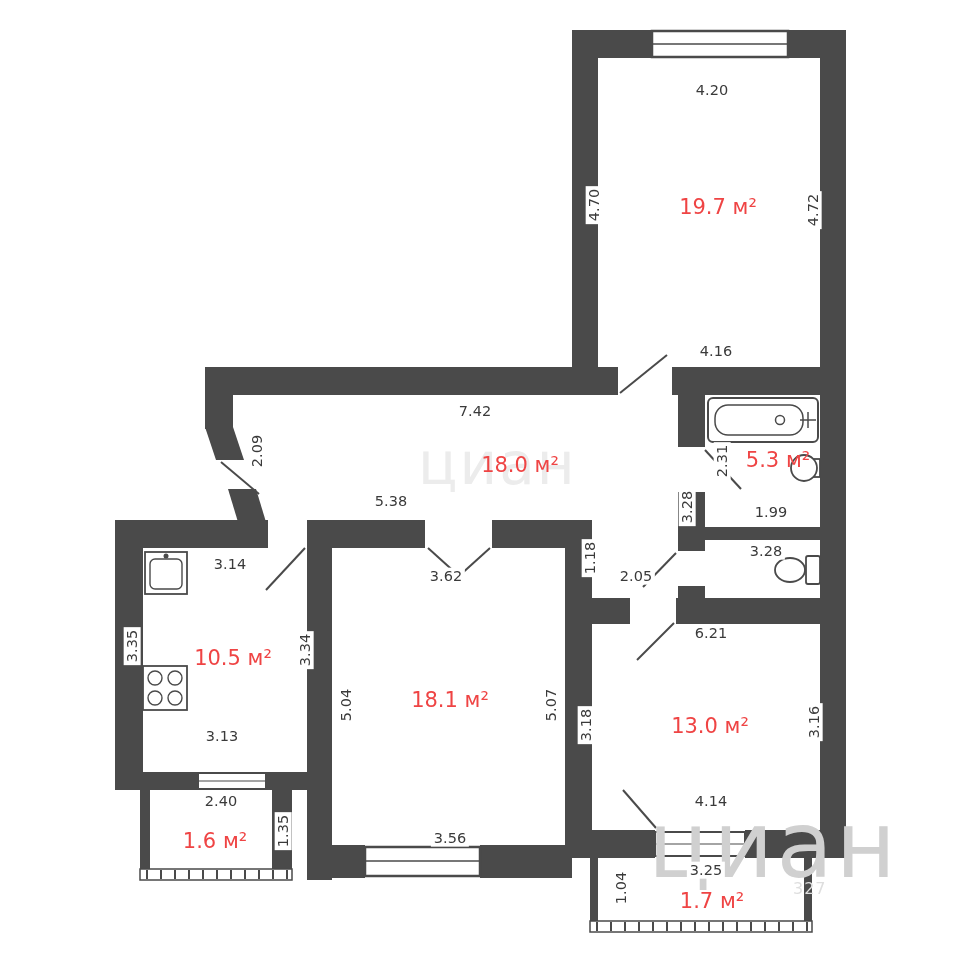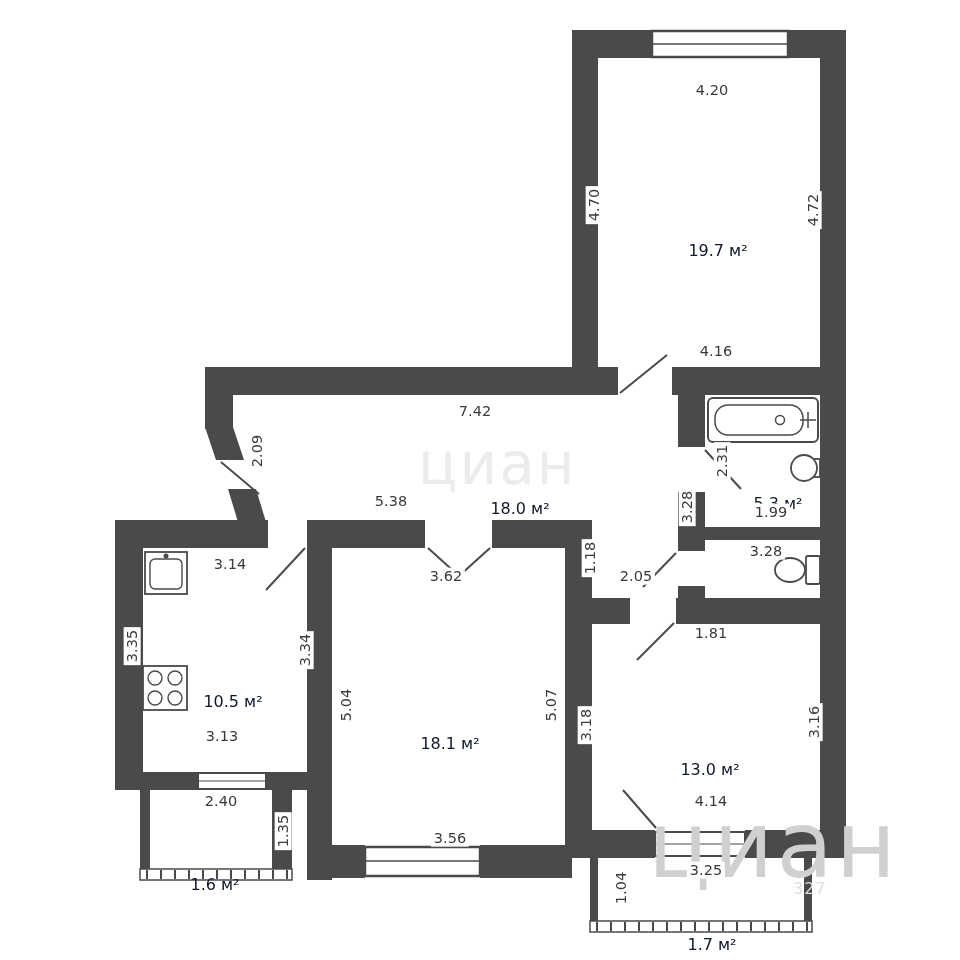--- a/index.html
+++ b/index.html
@@ -2,21 +2,21 @@
 <html><head>
 <meta charset="utf-8">
 <style>
   html,body{margin:0;padding:0;background:#ffffff;}
   .plan{position:relative;width:960px;height:960px;background:#ffffff;overflow:hidden;
         font-family:"DejaVu Sans",sans-serif;}
   .plan svg{position:absolute;left:0;top:0;}
   .lbl{position:absolute;transform:translate(-50%,-50%);white-space:nowrap;color:#3a3a3a;}
   .dim{font-size:14.5px;background:#ffffff;padding:0 3px;line-height:1.15;}
   .dim.v{transform:translate(-50%,-50%) rotate(-90deg);}
-  .area{font-size:16px;color:#0f172a;margin-top:43px;}
+  .area{font-size:21px;color:#ef4444;}
   .wm{position:absolute;white-space:nowrap;}
   .wm-center{left:418px;top:430px;font-size:58px;color:#ececec;letter-spacing:2px;}
   .wm-corner{left:648px;top:792px;font-size:92px;color:#d0d0d0;letter-spacing:3px;}
   .wm-digits{position:absolute;left:793px;top:855px;font-size:16px;color:#dedede;letter-spacing:1px;margin-top:24px;}
 </style>
 </head>
 <body>
 
 <div class="plan">
 
@@ -158,21 +158,21 @@
   <div class="lbl dim" style="left:716px;top:351px">4.16</div>
   <div class="lbl dim" style="left:475px;top:411px">7.42</div>
   <div class="lbl dim" style="left:391px;top:501px">5.38</div>
   <div class="lbl dim" style="left:446px;top:576px">3.62</div>
   <div class="lbl dim" style="left:636px;top:576px">2.05</div>
   <div class="lbl dim" style="left:771px;top:512px">1.99</div>
   <div class="lbl dim" style="left:766px;top:551px">3.28</div>
   <div class="lbl dim" style="left:230px;top:564px">3.14</div>
   <div class="lbl dim" style="left:222px;top:736px">3.13</div>
   <div class="lbl dim" style="left:450px;top:838px">3.56</div>
-  <div class="lbl dim" style="left:711px;top:633px">1.81</div>
+  <div class="lbl dim" style="left:711px;top:633px">6.21</div>
   <div class="lbl dim" style="left:711px;top:801px">4.14</div>
   <div class="lbl dim" style="left:221px;top:801px">2.40</div>
   <div class="lbl dim" style="left:706px;top:870px">3.25</div>
 
   <div class="lbl dim v" style="left:594px;top:205px">4.70</div>
   <div class="lbl dim v" style="left:813px;top:210px">4.72</div>
   <div class="lbl dim v" style="left:257px;top:451px">2.09</div>
   <div class="lbl dim v" style="left:590px;top:558px">1.18</div>
   <div class="lbl dim v" style="left:722px;top:461px">2.31</div>
   <div class="lbl dim v" style="left:687px;top:507px">3.28</div>

